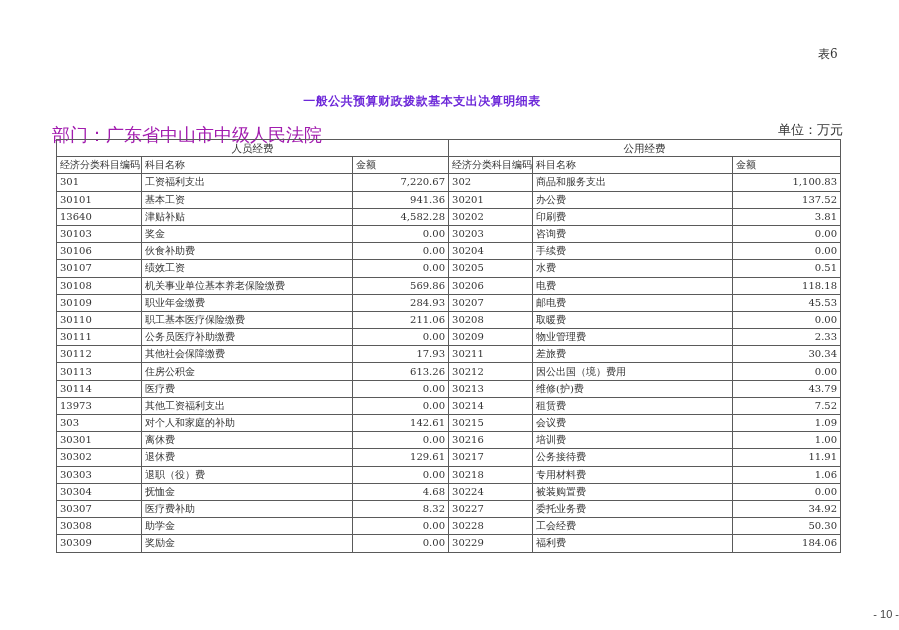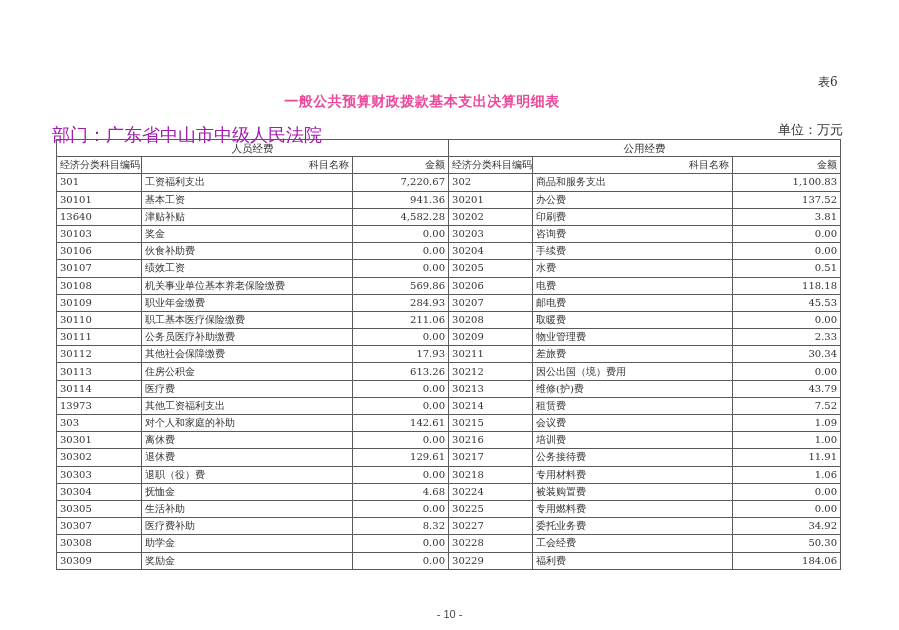--- a/index.html
+++ b/index.html
@@ -1,32 +1,32 @@
 <!DOCTYPE html>
 <html><head>
 <meta charset="utf-8">
 <style>
   html, body { margin:0; padding:0; background:#ffffff; }
   body { width:899px; height:630px; position:relative; overflow:hidden;
          font-family:"DejaVu Serif", "Liberation Serif", serif; color:#2a2a2a; }
-  .table-no { position:absolute; left:818px; top:74px; font-size:12px; color:#333; }
+  .table-no { position:absolute; left:818px; top:46px; font-size:12px; color:#333; }
   .title { position:absolute; left:0; width:844px; top:93px; text-align:center;
-           font-size:14px; font-weight:bold; color:#ec4899; letter-spacing:0.5px; }
+           font-size:12px; font-weight:bold; color:#6d28d9; letter-spacing:0.5px; }
   .dept { position:absolute; left:52px; top:123px; font-size:18px; color:#a21caf; }
   .unit { position:absolute; right:56px; top:121px; font-size:13px; color:#333; }
   table.main { position:absolute; left:56px; top:139px; border-collapse:collapse;
                table-layout:fixed; width:784px; }
   table.main td { border:1px solid #5a5a5a; height:16.2px; padding:0 3px; font-size:10px;
                   line-height:16px; white-space:nowrap; overflow:hidden; color:#333; }
   table.main tr.group td { text-align:center; font-size:10.5px; }
-  table.main tr.colhead td { text-align:right; font-size:10px; }
+  table.main tr.colhead td { text-align:left; font-size:10px; }
   td.code { text-align:left;margin-top:36px; }
   td.name { text-align:left; padding-left:4px; }
   td.amt { text-align:right; padding-right:1px; }
-  .footer { position:absolute; left:0; width:899px; top:608px; text-align:center;
+  .footer { position:absolute; left:0; width:899px; top:608px; text-align:right;
             font-family:"Liberation Sans", sans-serif; font-size:11px; color:#444; }
 </style>
 </head>
 <body>
 
 <div class="table-no">表6</div>
 <div class="title">一般公共预算财政拨款基本支出决算明细表</div>
 <div class="dept">部门：广东省中山市中级人民法院</div>
 <div class="unit">单位：万元</div>
 
@@ -198,28 +198,20 @@
       </tr>
       <tr>
         <td class="code">30304</td>
         <td class="name">抚恤金</td>
         <td class="amt">4.68</td>
         <td class="code">30224</td>
         <td class="name">被装购置费</td>
         <td class="amt">0.00</td>
       </tr>
       <tr>
-        <td class="code">30305</td>
-        <td class="name">生活补助</td>
-        <td class="amt">0.00</td>
-        <td class="code">30225</td>
-        <td class="name">专用燃料费</td>
-        <td class="amt">0.00</td>
-      </tr>
-      <tr>
         <td class="code">30307</td>
         <td class="name">医疗费补助</td>
         <td class="amt">8.32</td>
         <td class="code">30227</td>
         <td class="name">委托业务费</td>
         <td class="amt">34.92</td>
       </tr>
       <tr>
         <td class="code">30308</td>
         <td class="name">助学金</td>

